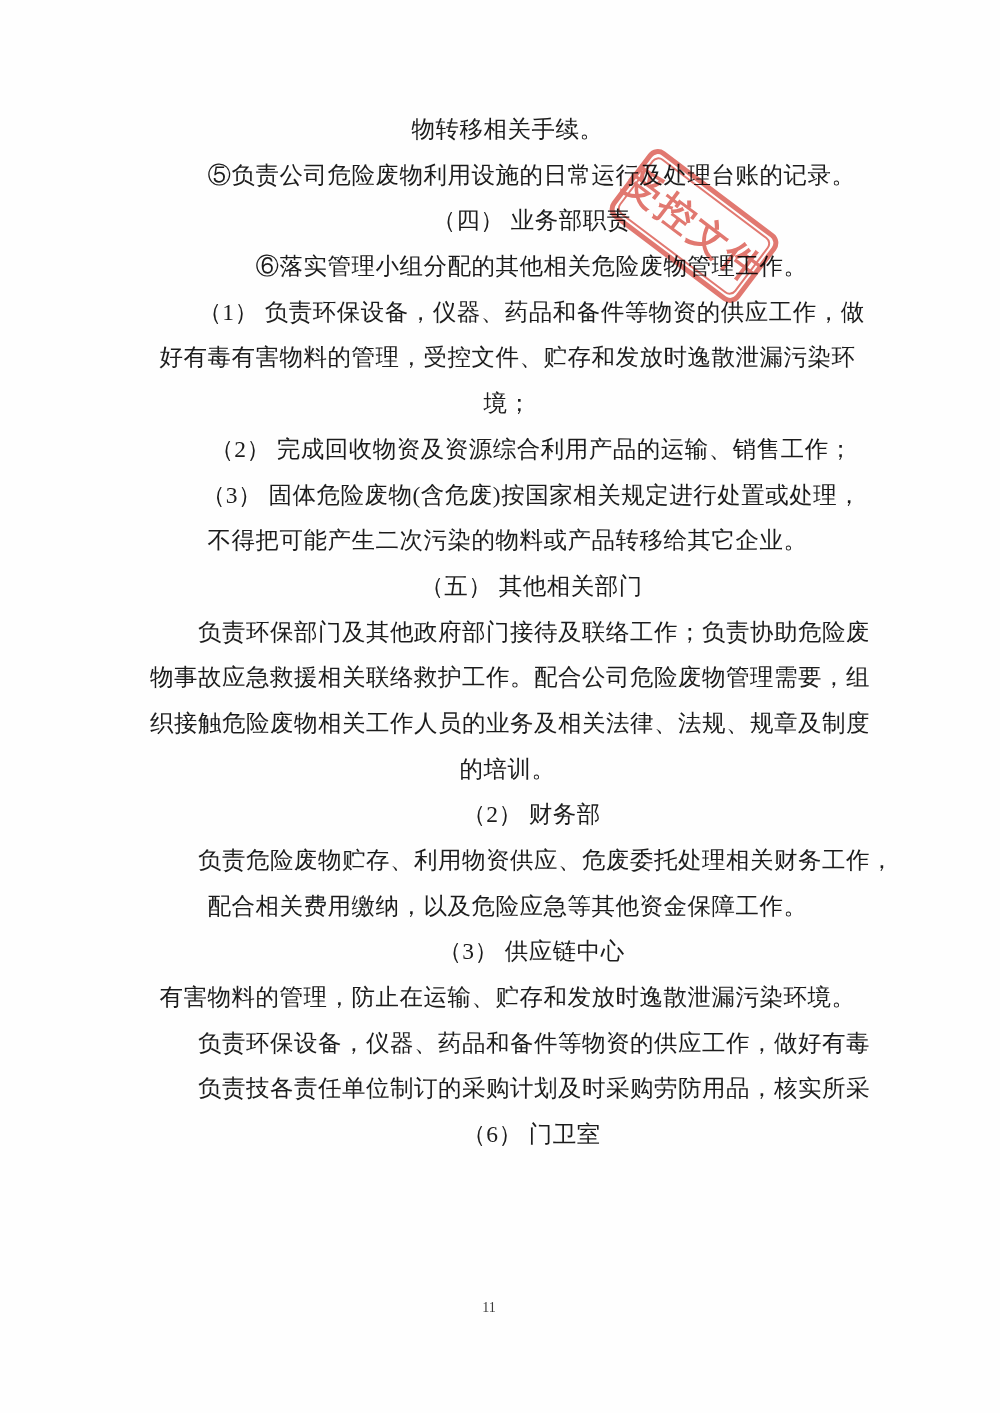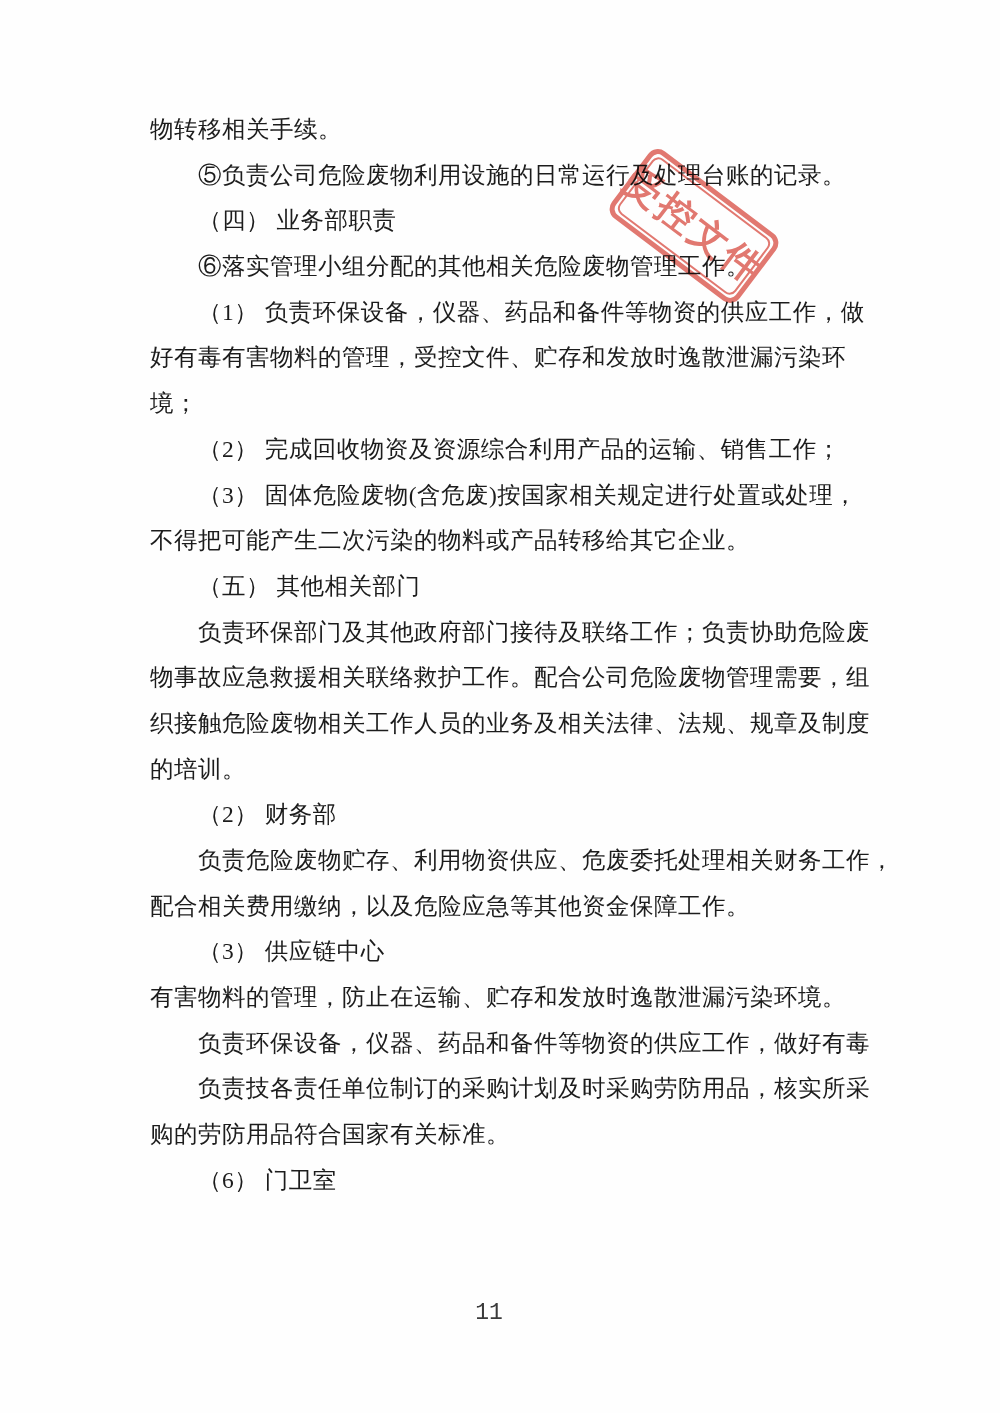--- a/index.html
+++ b/index.html
@@ -21,20 +21,21 @@
     top: 107px;
     width: 715px;
   }
   .line {
     height: 45.7px;
     line-height: 45.7px;
     font-size: 23.5px;
     color: #1c1c1c;
     letter-spacing: 0.5px;
     white-space: nowrap;
+    text-align: center;
   }
   .line.indent {
     padding-left: 48px;
   }
   .stamp {
     position: absolute;
     left: 694px;
     top: 226px;
     width: 160px;
     height: 84px;
@@ -62,23 +63,23 @@
     letter-spacing: 3px;
     white-space: nowrap;
     font-family: "Liberation Serif", "DejaVu Serif", serif;
   }
   .page-number {
     position: absolute;
     top: 1300px;
     left: 0;
     width: 978px;
     text-align: center;
-    font-size: 23px;
+    font-size: 14px;
     color: #3a3a3a;
-    font-family: Liberation Mono, monospace;
+    font-family: Liberation Serif, serif;
   }
 </style>
 </head>
 <body>
 
 <div class="page">
 
   <div class="text-block">
       <div class="line">物转移相关手续。</div>
       <div class="line indent">⑤负责公司危险废物利用设施的日常运行及处理台账的记录。</div>
@@ -95,21 +96,20 @@
       <div class="line">物事故应急救援相关联络救护工作。配合公司危险废物管理需要，组</div>
       <div class="line">织接触危险废物相关工作人员的业务及相关法律、法规、规章及制度</div>
       <div class="line">的培训。</div>
       <div class="line indent">（2） 财务部</div>
       <div class="line indent">负责危险废物贮存、利用物资供应、危废委托处理相关财务工作，</div>
       <div class="line">配合相关费用缴纳，以及危险应急等其他资金保障工作。</div>
       <div class="line indent">（3） 供应链中心</div>
       <div class="line">有害物料的管理，防止在运输、贮存和发放时逸散泄漏污染环境。</div>
       <div class="line indent">负责环保设备，仪器、药品和备件等物资的供应工作，做好有毒</div>
       <div class="line indent">负责技各责任单位制订的采购计划及时采购劳防用品，核实所采</div>
-      <div class="line">购的劳防用品符合国家有关标准。</div>
       <div class="line indent">（6） 门卫室</div>
     </div>
 
   <div class="stamp">
     <span class="stamp-text">受控文件</span>
   </div>
 
   <div class="page-number">11</div>
 
 </div>

